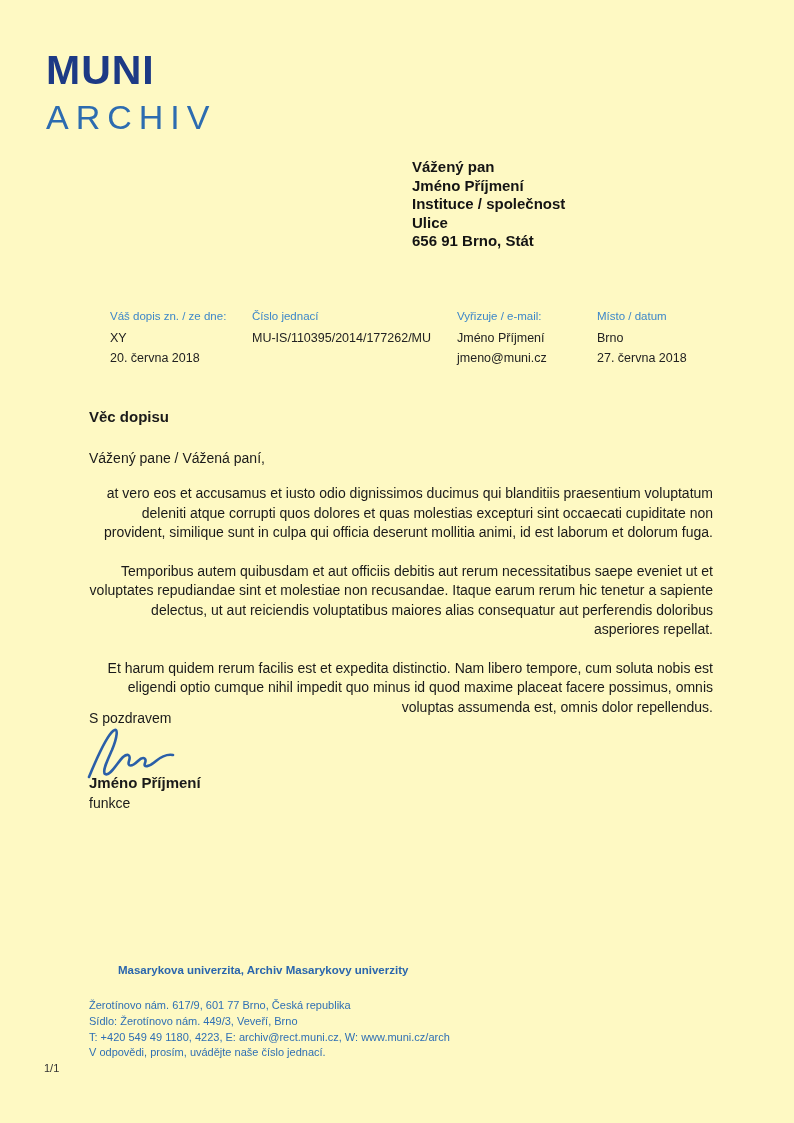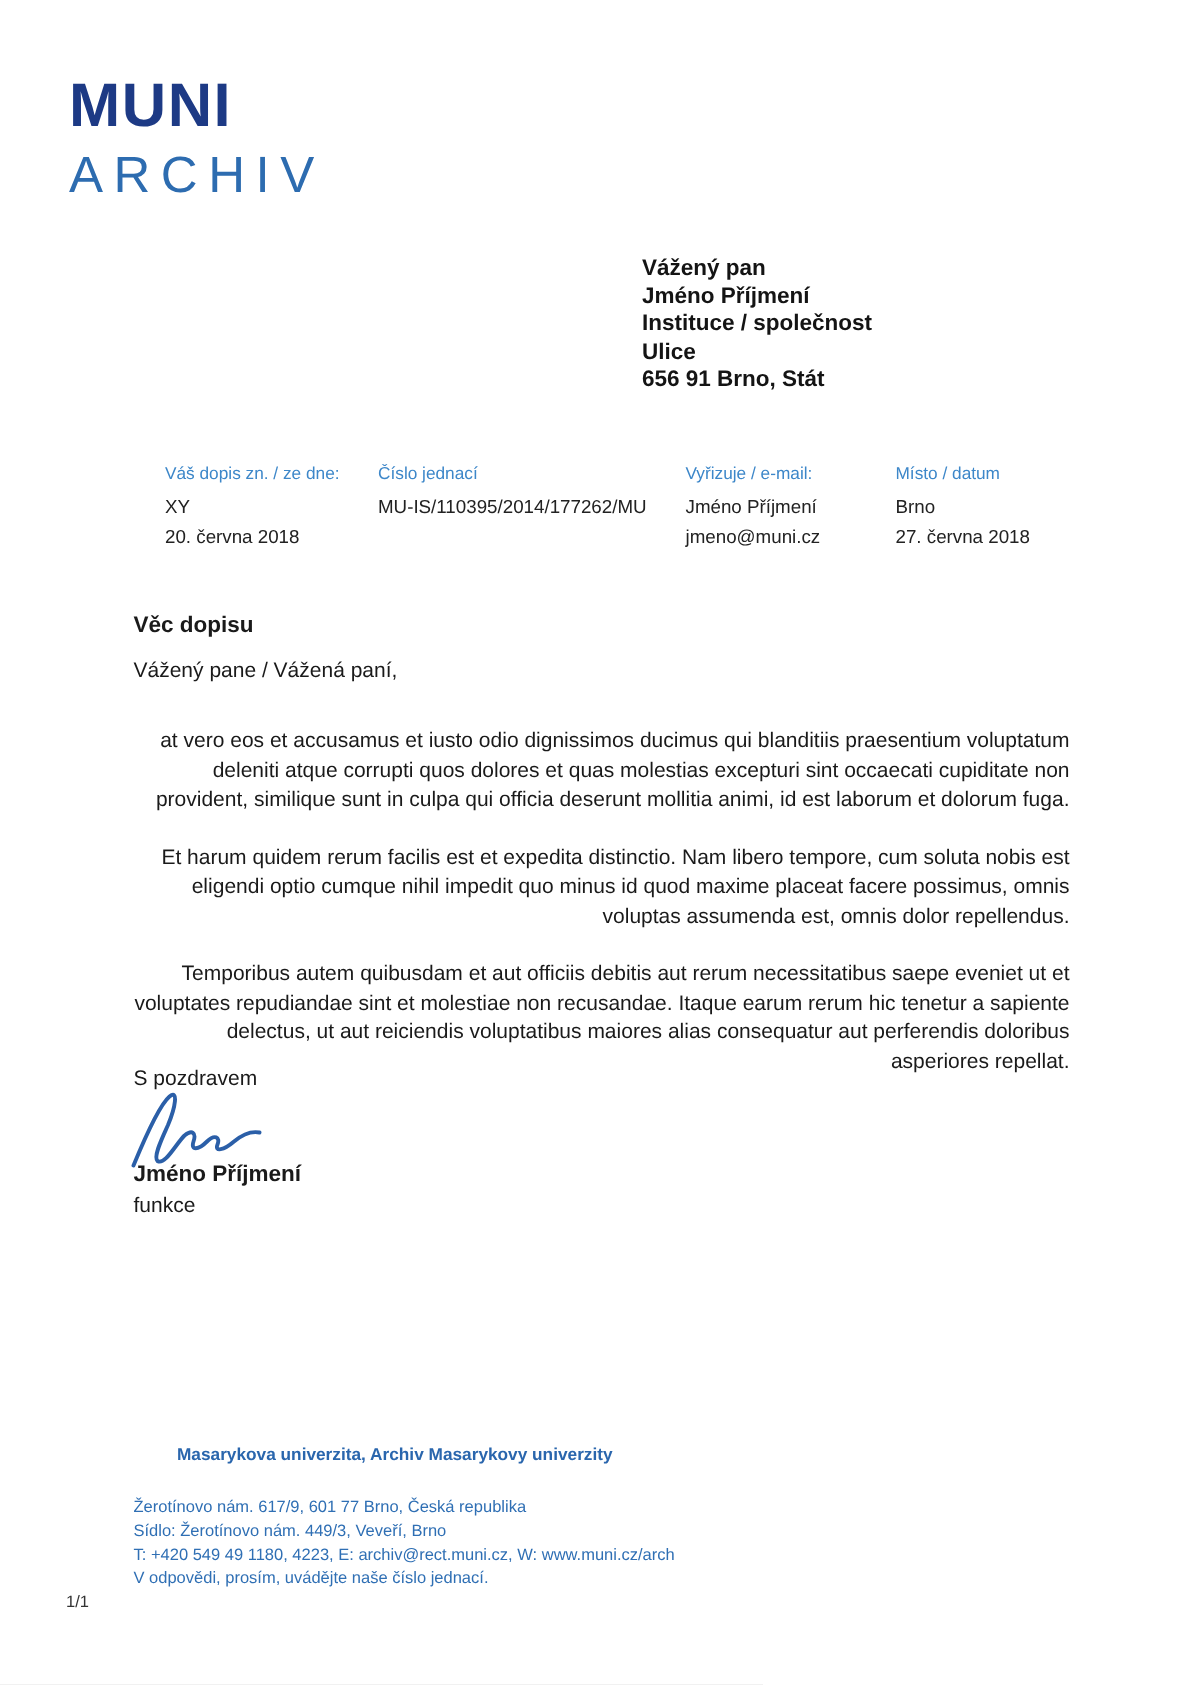--- a/index.html
+++ b/index.html
@@ -2,60 +2,60 @@
 <html><head>
 <meta charset="utf-8">
 <style>
   * { margin: 0; padding: 0; box-sizing: border-box; }
   html, body { background: #e8e8e8; }
   .page {
     position: relative;
     width: 794px;
     height: 1123px;
     margin: 0 auto;
-    background: #ffffff;
+    background: #fef9c3;
     font-family: "Liberation Sans", sans-serif;
     color: #1a1a1a;
     overflow: hidden;
   }
 
   
   .logo { position: absolute; left: 46px; top: 50px; }
   .logo-muni {
     font-size: 41px; font-weight: 700; letter-spacing: 1px;
     line-height: 41px; color: #1d3a85; white-space: nowrap;
   }
   .logo-archiv {
     font-size: 34px; font-weight: 400; letter-spacing: 7px;
     line-height: 34px; margin-top: 9px; color: #2d6cb0; white-space: nowrap;
   }
 
   
   .recipient {
-    position: absolute; left: 428px; top: 158px;
-    font-size: 15px; font-weight: 700; line-height: 18.5px; color: #141414; margin-top: 12px;
+    position: absolute; left: 412px; top: 158px;
+    font-size: 15px; font-weight: 700; line-height: 18.5px; color: #141414;
   }
 
   
   .meta-col { position: absolute; top: 309px; }
   .meta-col-1 { left: 90px; margin-left: 20px; }
   .meta-col-2 { left: 252px; }
   .meta-col-3 { left: 457px; }
   .meta-col-4 { left: 597px; }
   .meta-label {
     font-size: 11.5px; line-height: 14px; color: #3d87c9;
     margin-bottom: 6px; white-space: nowrap;
   }
   .meta-value {
     font-size: 12.5px; line-height: 19.5px; color: #222222; white-space: nowrap;
   }
 
   
   .subject { position: absolute; left: 89px; top: 408px; font-size: 15px; font-weight: 700; }
-  .salutation { position: absolute; left: 89px; top: 438px; font-size: 14px; }
+  .salutation { position: absolute; left: 89px; top: 450px; font-size: 14px; }
   .body-text {
     position: absolute; left: 89px; top: 484px; width: 624px;
     font-size: 14px; line-height: 19.5px; color: #1a1a1a; text-align: right;
   }
   .body-text p { margin: 0 0 19px 0; }
   .closing { position: absolute; left: 89px; top: 710px; font-size: 14px; }
 
   .signature { position: absolute; left: 86px; top: 726px; }
   .signer-name { position: absolute; left: 89px; top: 774px; font-size: 15px; font-weight: 700; }
   .signer-role { position: absolute; left: 89px; top: 795px; font-size: 14px; }
@@ -110,22 +110,22 @@
     <div class="meta-label">Místo / datum</div>
     <div class="meta-value">Brno</div>
     <div class="meta-value">27. června 2018</div>
   </div>
 
   <div class="subject">Věc dopisu</div>
   <div class="salutation">Vážený pane / Vážená paní,</div>
 
   <div class="body-text">
     <p>at vero eos et accusamus et iusto odio dignissimos ducimus qui blanditiis praesentium voluptatum deleniti atque corrupti quos dolores et quas molestias excepturi sint occaecati cupiditate non provident, similique sunt in culpa qui officia deserunt mollitia animi, id est laborum et dolorum fuga.</p>
+    <p>Temporibus autem quibusdam et aut officiis debitis aut rerum necessitatibus saepe eveniet ut et voluptates repudiandae sint et molestiae non recusandae. Itaque earum rerum hic tenetur a sapiente delectus, ut aut reiciendis voluptatibus maiores alias consequatur aut perferendis doloribus asperiores repellat.</p>
     <p>Et harum quidem rerum facilis est et expedita distinctio. Nam libero tempore, cum soluta nobis est eligendi optio cumque nihil impedit quo minus id quod maxime placeat facere possimus, omnis voluptas assumenda est, omnis dolor repellendus.</p>
-    <p>Temporibus autem quibusdam et aut officiis debitis aut rerum necessitatibus saepe eveniet ut et voluptates repudiandae sint et molestiae non recusandae. Itaque earum rerum hic tenetur a sapiente delectus, ut aut reiciendis voluptatibus maiores alias consequatur aut perferendis doloribus asperiores repellat.</p>
   </div>
 
   <div class="closing">S pozdravem</div>
 
   <div class="signature">
     <svg width="115" height="54" viewBox="0 0 115 54" aria-hidden="true">
       <path d="M3,51 C10,34 20,11 27,5 C33,0 31,12 26,24 C22,33 16,45 19,48 C24,51 31,37 37,31 C42,27 45,29 43,35 C41,41 46,41 52,35 C57,30 61,32 59,37 C57,42 63,41 70,35 C76,30 82,28 87,29" stroke="#2b5fa8" stroke-width="2.6" fill="none" stroke-linecap="round" stroke-linejoin="round"></path>
     </svg>
   </div>
 

